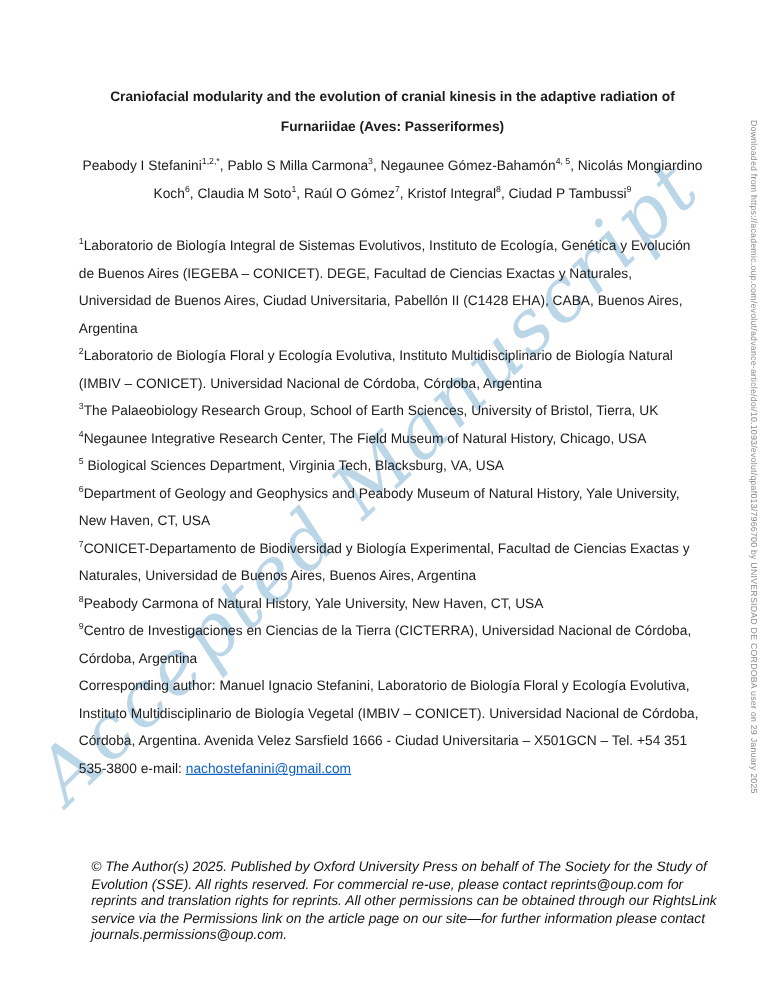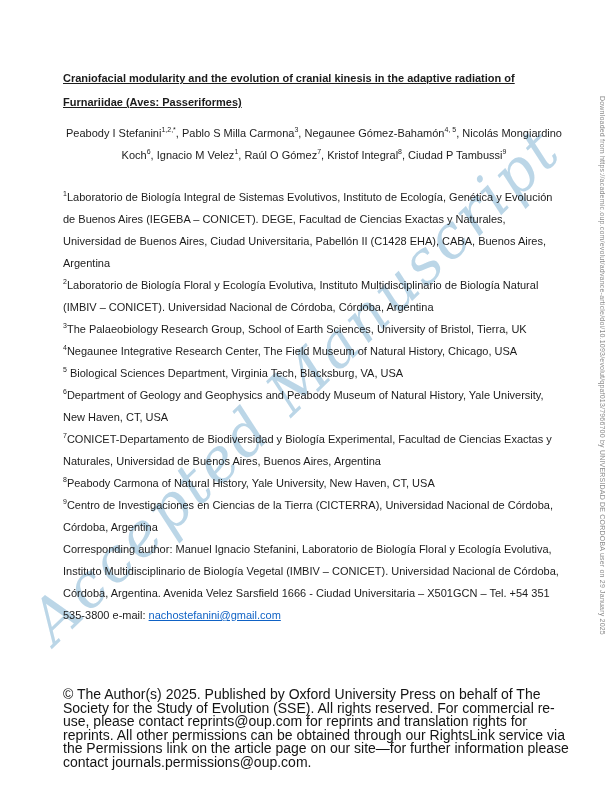--- a/index.html
+++ b/index.html
@@ -41,22 +41,22 @@
     position: absolute;
     left: 63px;
     top: 66px;
     width: 502px;
     z-index: 1;
   }
   .paper-title {
     margin: 0;
     font-size: 11px;
     font-weight: bold;
+    text-align: center;
     line-height: 24px;
-    text-decoration: underline;
   }
   .authors {
     margin-top: 8px;
     font-size: 11px;
     line-height: 22px;
     text-align: center;
   }
   .affiliations {
     margin-top: 20px;
     font-size: 11px;
@@ -69,43 +69,44 @@
     vertical-align: super;
   }
   .corresponding {
     margin-top: 0;
     font-size: 11px;
     line-height: 22px;
   }
   .email-link { text-decoration: underline; }
   .footer {
     position: absolute;
-    left: 63px;
+    left: 73px;
     top: 688px;
     width: 506px;
-    font-size: 14px;
+    font-size: 11px;
     line-height: 13.6px;
     color: #141414;
     z-index: 1;
+    font-style: italic;
   }
 </style>
 </head>
 <body>
 
 <div class="page">
 
   <div class="watermark" style="color: rgb(165, 201, 224);">Accepted Manuscript</div>
 
   <div class="sidebar-note">Downloaded from https://academic.oup.com/evolut/advance-article/doi/10.1093/evolut/qpaf013/7966700 by UNIVERSIDAD DE CORDOBA user on 29 January 2025</div>
 
   <div class="content">
 
     <h1 class="paper-title">Craniofacial modularity and the evolution of cranial kinesis in the adaptive radiation of Furnariidae (Aves: Passeriformes)</h1>
 
-    <div class="authors"><span>Peabody I Stefanini</span><sup>1,2,*</sup><span>, Pablo S Milla Carmona</span><sup>3</sup><span>, Negaunee Gómez-Bahamón</span><sup>4, 5</sup><span>, Nicolás Mongiardino Koch</span><sup>6</sup><span>, Ignacio M Velez</span><sup>1</sup><span>, Raúl O Gómez</span><sup>7</sup><span>, Kristof Integral</span><sup>8</sup><span>, Ciudad P Tambussi</span><sup>9</sup></div>
+    <div class="authors"><span>Peabody I Stefanini</span><sup>1,2,*</sup><span>, Pablo S Milla Carmona</span><sup>3</sup><span>, Negaunee Gómez-Bahamón</span><sup>4, 5</sup><span>, Nicolás Mongiardino Koch</span><sup>6</sup><span>, Claudia M Soto</span><sup>1</sup><span>, Raúl O Gómez</span><sup>7</sup><span>, Kristof Integral</span><sup>8</sup><span>, Ciudad P Tambussi</span><sup>9</sup></div>
 
     <div class="affiliations">
       <p class="aff"><sup>1</sup><span>Laboratorio de Biología Integral de Sistemas Evolutivos, Instituto de Ecología, Genética y Evolución de Buenos Aires (IEGEBA – CONICET). DEGE, Facultad de Ciencias Exactas y Naturales, Universidad de Buenos Aires, Ciudad Universitaria, Pabellón II (C1428 EHA), CABA, Buenos Aires, Argentina</span></p>
       <p class="aff"><sup>2</sup><span>Laboratorio de Biología Floral y Ecología Evolutiva, Instituto Multidisciplinario de Biología Natural (IMBIV – CONICET). Universidad Nacional de Córdoba, Córdoba, Argentina</span></p>
       <p class="aff"><sup>3</sup><span>The Palaeobiology Research Group, School of Earth Sciences, University of Bristol, Tierra, UK</span></p>
       <p class="aff"><sup>4</sup><span>Negaunee Integrative Research Center, The Field Museum of Natural History, Chicago, USA</span></p>
       <p class="aff"><sup>5</sup><span> Biological Sciences Department, Virginia Tech, Blacksburg, VA, USA</span></p>
       <p class="aff"><sup>6</sup><span>Department of Geology and Geophysics and Peabody Museum of Natural History, Yale University, New Haven, CT, USA</span></p>
       <p class="aff"><sup>7</sup><span>CONICET-Departamento de Biodiversidad y Biología Experimental, Facultad de Ciencias Exactas y Naturales, Universidad de Buenos Aires, Buenos Aires, Argentina</span></p>
       <p class="aff"><sup>8</sup><span>Peabody Carmona of Natural History, Yale University, New Haven, CT, USA</span></p>

